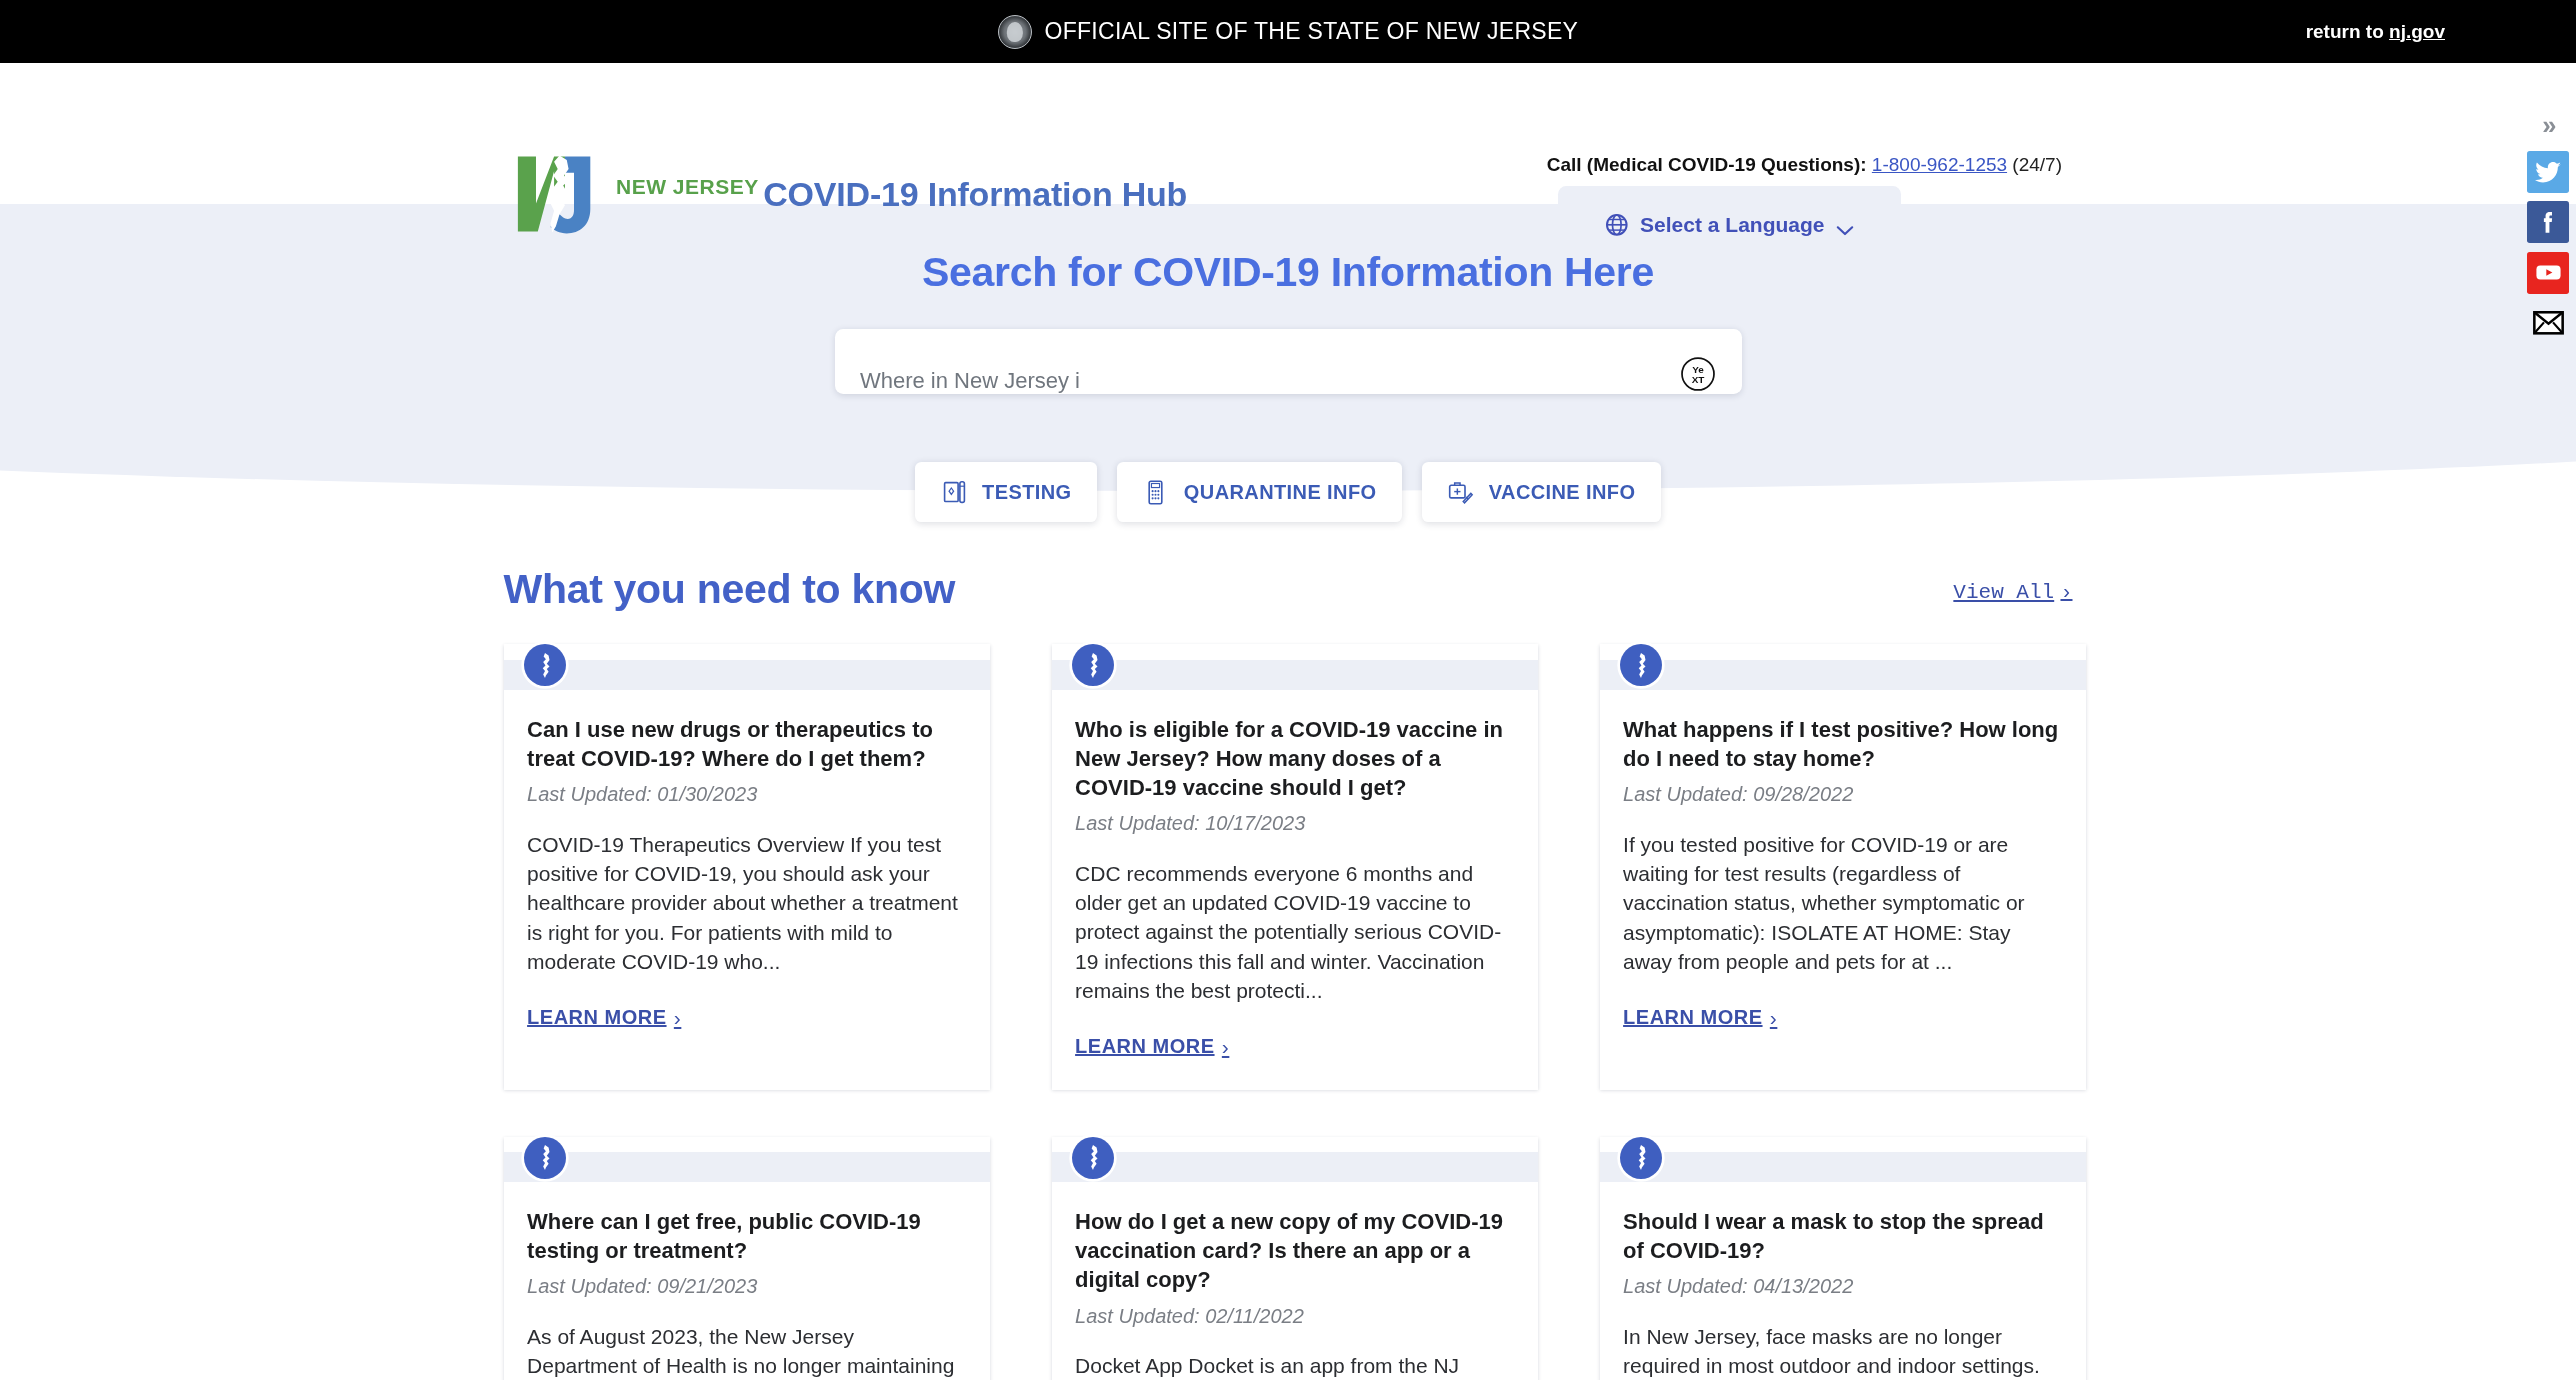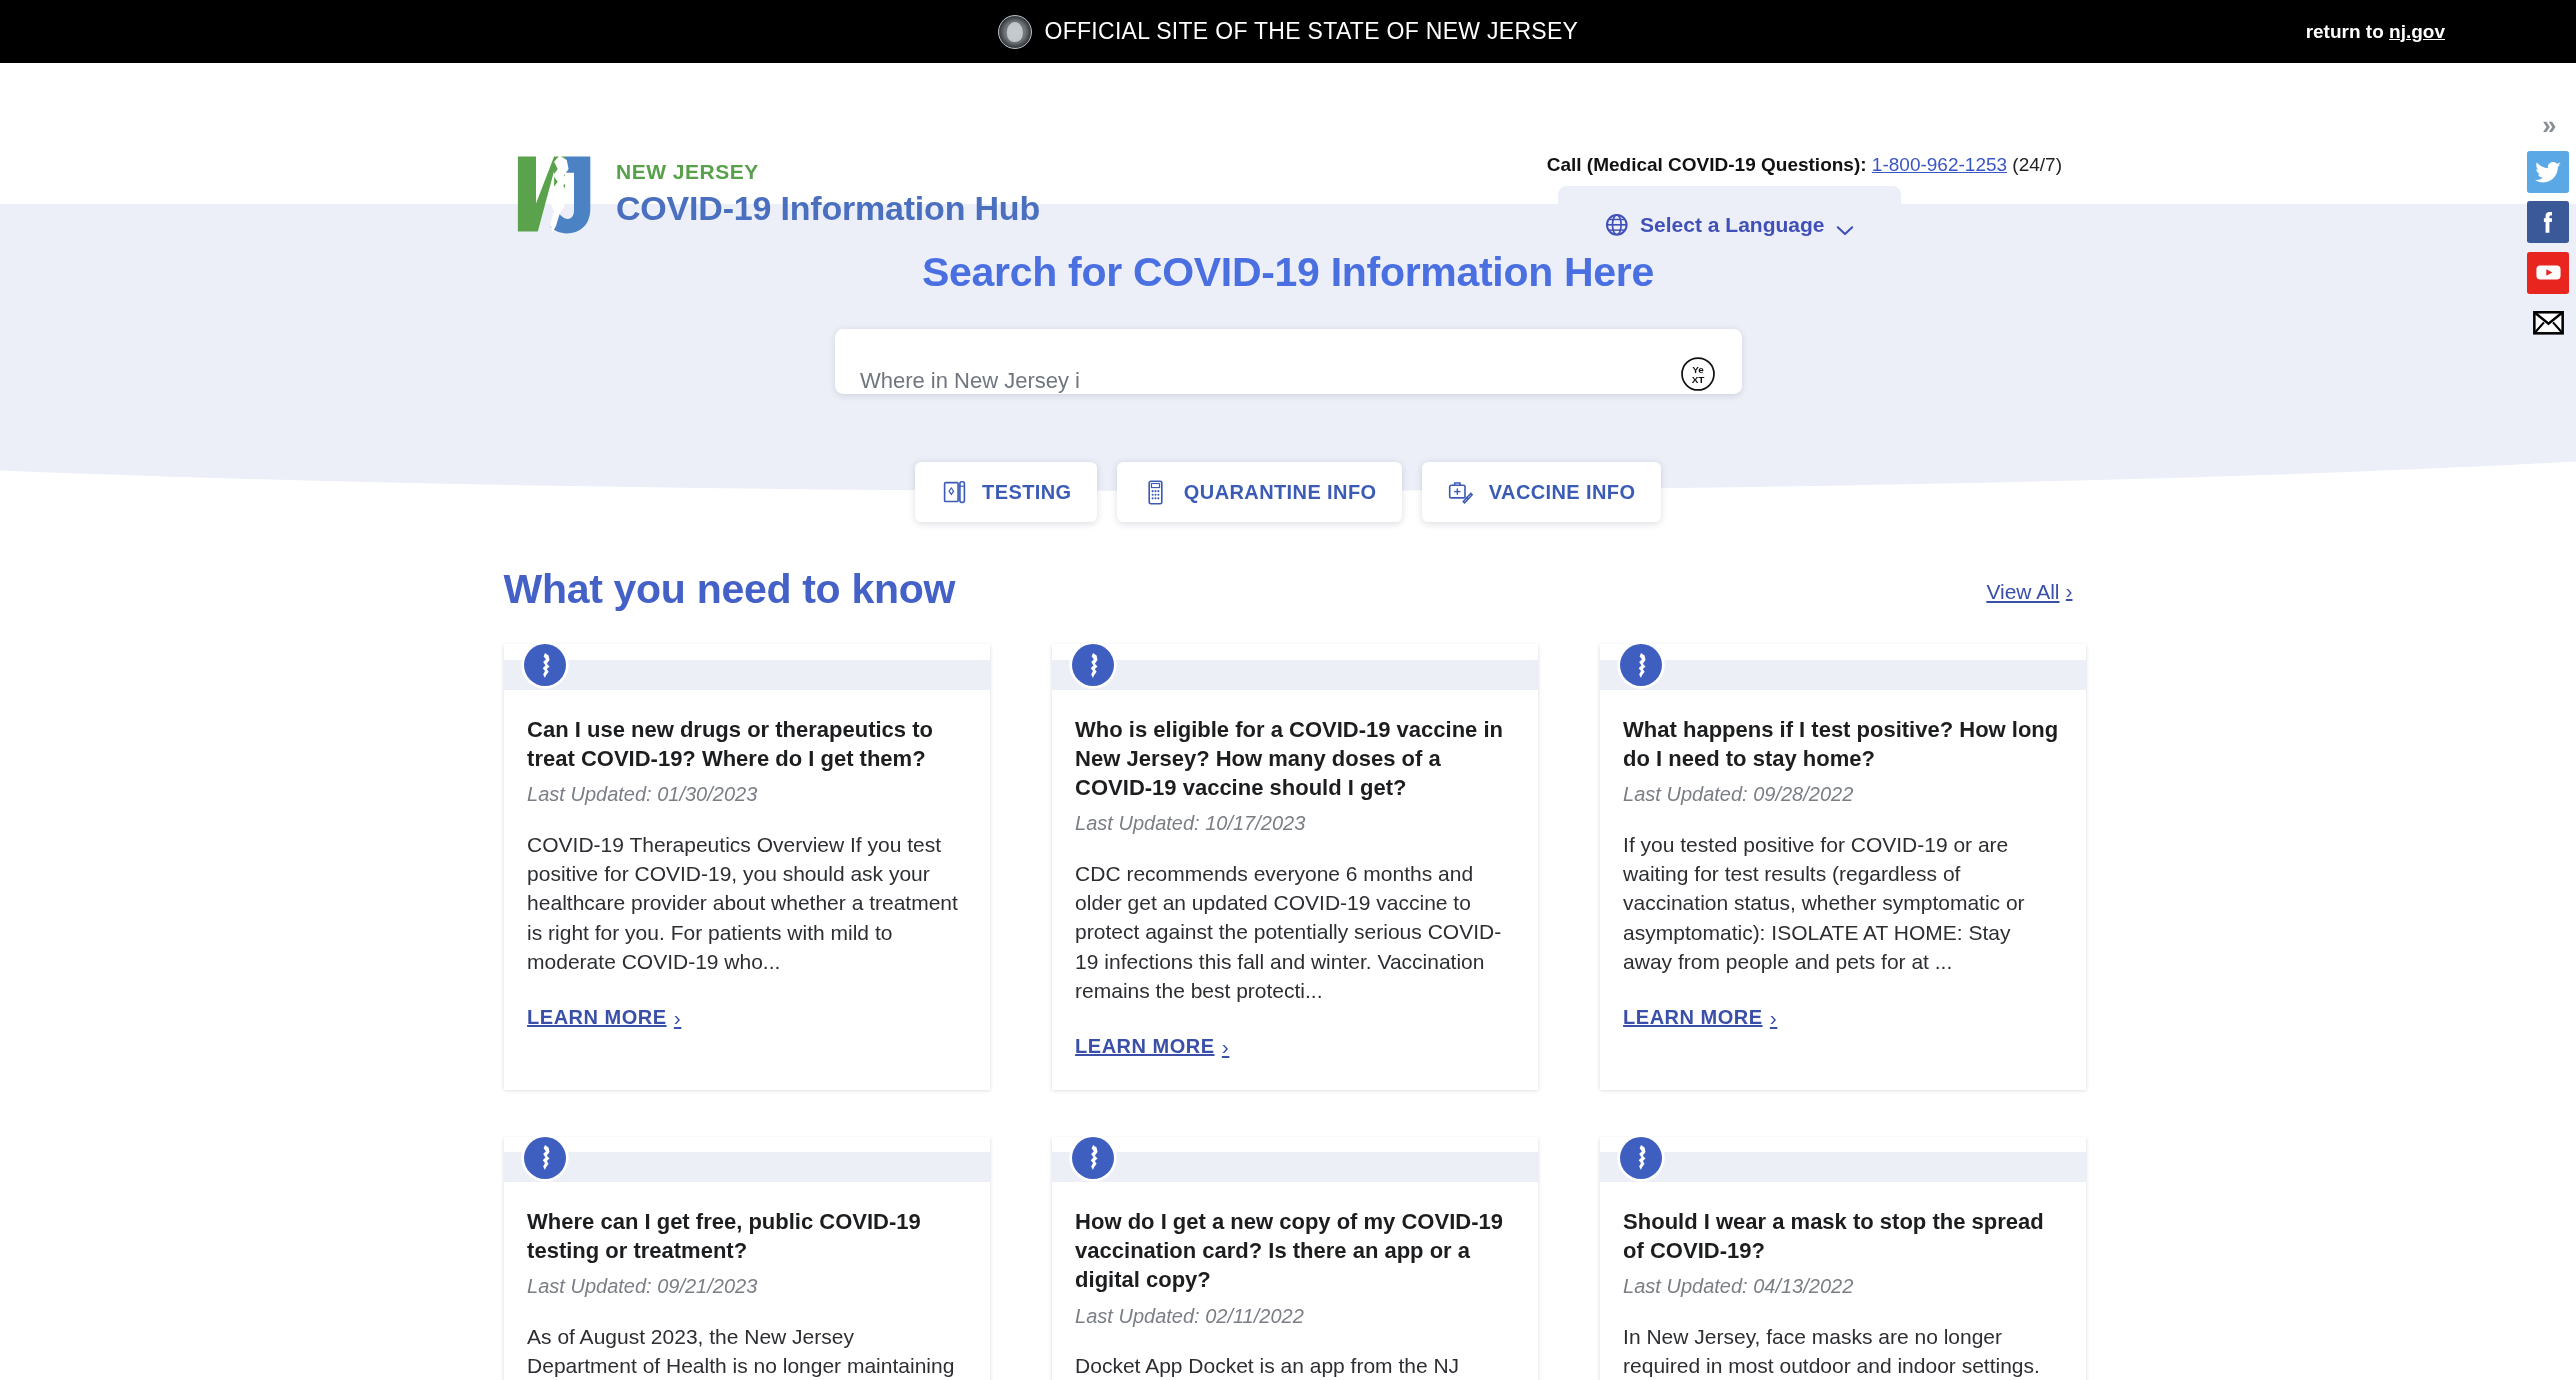--- a/index.html
+++ b/index.html
@@ -78,21 +78,21 @@
   }
   .brand {
     position: absolute;
     left: 514px;
     top: 88px;
     display: flex;
     align-items: center;
     gap: 20px;
   }
   .brand-logo { width: 82px; height: 86px; flex: none; }
-  .brand-text { display: flex; flex-direction: column; gap: 4.5px; }
+  .brand-text { display: flex; gap: 4.5px; }
   .brand-sub {
     color: #58a14b;
     font-size: 21px;
     font-weight: 700;
     letter-spacing: 0.5px;
   }
   .brand-title {
     color: #4a6fbf;
     font-size: 34px;
     font-weight: 700;
@@ -249,20 +249,21 @@
   .view-all {
     color: #3a4fa8;
     font-size: 21px;
     font-weight: 400;
     display: flex;
     align-items: flex-start;
     gap: 6.3px;
     cursor: pointer;
     padding-bottom: 9px;
     white-space: nowrap;
+    font-family: Liberation Mono, monospace;
   }
   .view-all .arrow { font-size: 20px; }
 
   .card-grid {
     display: grid;
     grid-template-columns: repeat(3, 486px);
     gap: 47px 62px;
   }
   .card {
     position: relative;

